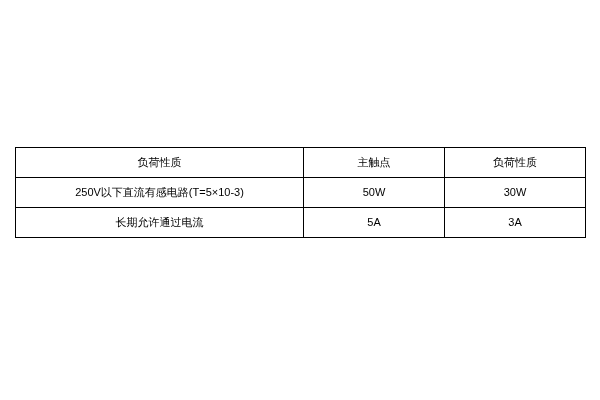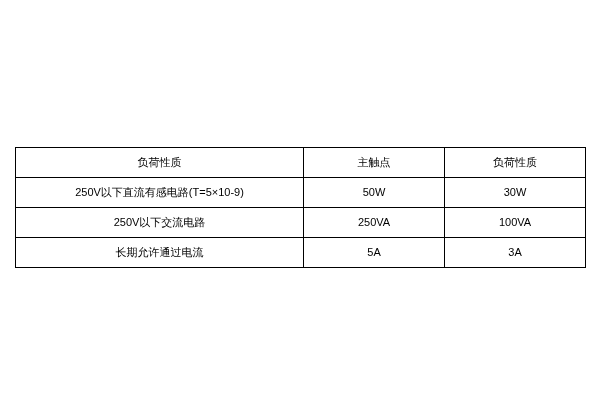--- a/index.html
+++ b/index.html
@@ -56,28 +56,23 @@
         <col class="c2">
         <col class="c3">
       </colgroup>
       <tbody>
         <tr>
           <td>负荷性质</td>
           <td>主触点</td>
           <td>负荷性质</td>
         </tr>
         <tr>
-          <td>250V以下直流有感电路(T=5×10-9)</td>
+          <td>250V以下直流有感电路(T=5×10-3)</td>
           <td>50W</td>
           <td>30W</td>
-        </tr>
-        <tr>
-          <td>250V以下交流电路</td>
-          <td>250VA</td>
-          <td>100VA</td>
         </tr>
         <tr>
           <td>长期允许通过电流</td>
           <td>5A</td>
           <td>3A</td>
         </tr>
       </tbody>
     </table>
   </div>
 </div>

